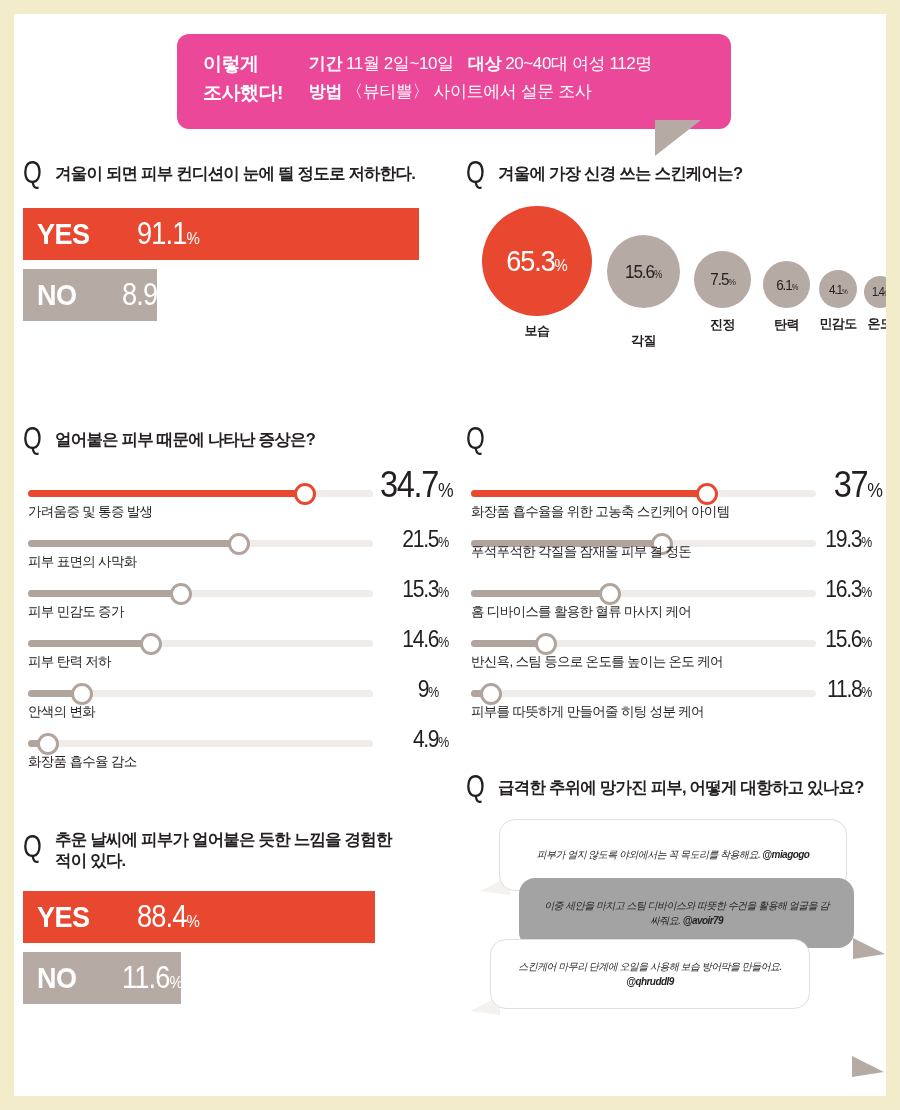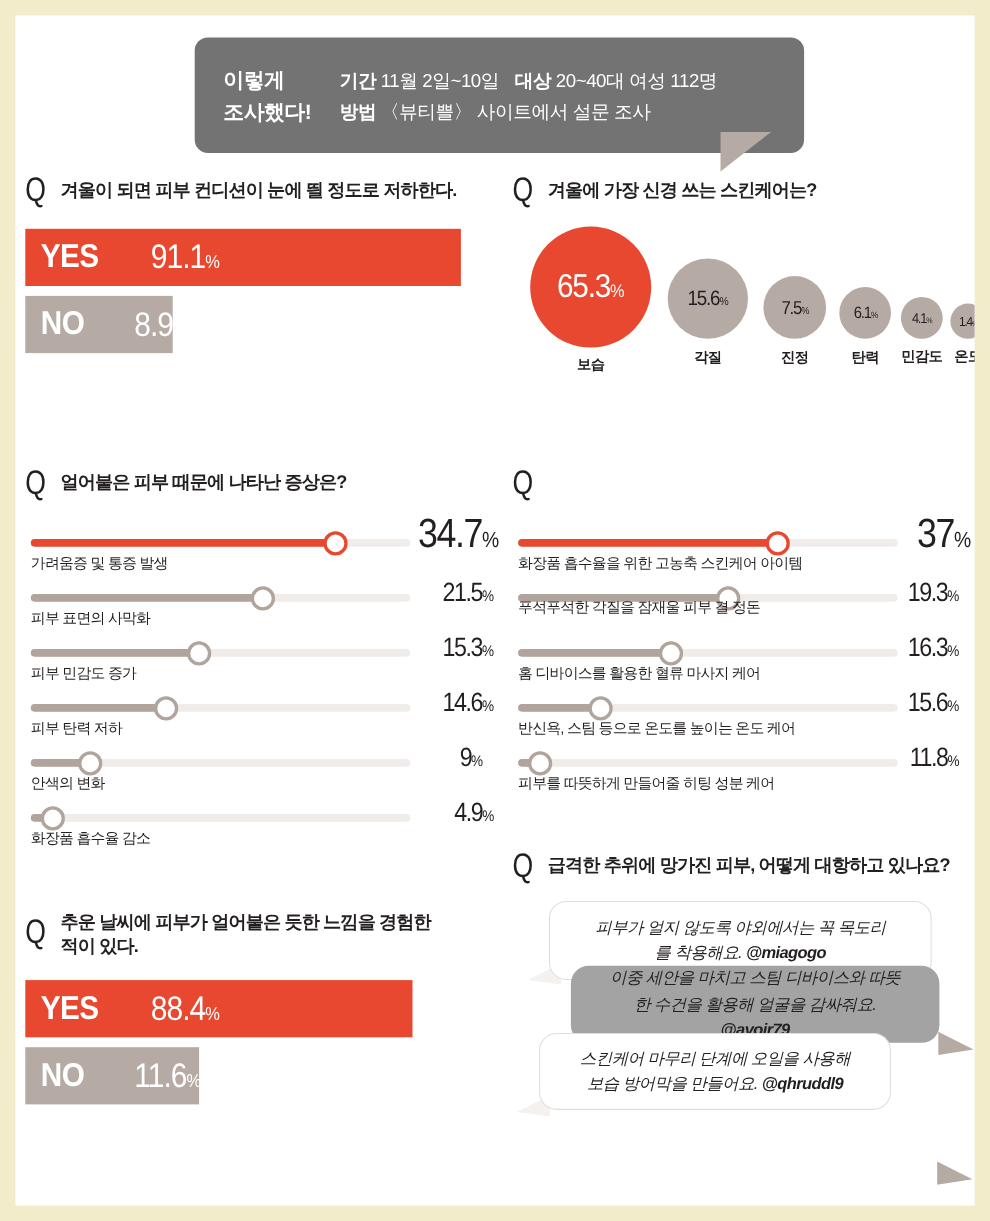--- a/index.html
+++ b/index.html
@@ -18,23 +18,23 @@
     width: 872px;
     height: 1082px;
     background: #ffffff;
     overflow: hidden;
   }
 
   
   .hdr-wrap { position: absolute; left: 163px; top: 20px; width: 554px; }
   .hdr-bubble {
     position: relative;
-    background: #737373;
+    background: #ec4899;
     border-radius: 12px;
-    padding: 26px 26px 22px 26px;
+    padding: 16px 26px 22px 26px;
     display: flex;
     gap: 26px;
   }
   .hdr-tail {
     position: absolute;
     left: 478px;
     top: 86px;
     width: 0; height: 0;
     border-left: 46px solid #b6aaa4;
     border-bottom: 36px solid transparent;
@@ -159,25 +159,25 @@
   }
   .srow-val .pc { letter-spacing: -0.5px; }
 
   
   .tbubble {
     position: absolute;
     border-radius: 16px;
     display: flex; align-items: center; justify-content: center;
     text-align: center;
     font-style: italic;
-    font-size: 15px;
+    font-size: 10px;
     line-height: 1.58;
     letter-spacing: -0.55px;
     color: #231f20;
-    padding: 12px 34px;
+    padding: 12px 24px;
   }
   .tbubble.light { background: #ffffff; border: 1px solid #e3dedb; }
   .tbubble.dark  { background: #a3a3a3; }
   .tbubble .handle { font-weight: bold; font-style: italic; }
   .ttail { position: absolute; width: 0; height: 0; }
   .ttail.light-tail {
     border-right: 30px solid #f4f1ef;
     border-top: 15px solid transparent;
     border-bottom: 4px solid transparent;
   }
@@ -240,21 +240,21 @@
         <div class="bcircle hl" style="width:110px;height:110px;">
           <span class="bval" style="font-size:30px;"><span>65.3</span><span class="pc">%</span></span>
         </div>
         <span class="blabel">보습</span>
       </div>
 
       <div class="bwrap" style="left:141px; top:29px;">
         <div class="bcircle dim" style="width:73px;height:73px;">
           <span class="bval" style="font-size:19px;"><span>15.6</span><span class="pc">%</span></span>
         </div>
-        <span class="blabel" style="margin-top:8px;">각질</span>
+        <span class="blabel" style="margin-top:24px;">각질</span>
       </div>
 
       <div class="bwrap" style="left:228px; top:45px;">
         <div class="bcircle dim" style="width:57px;height:57px;">
           <span class="bval" style="font-size:17px;"><span>7.5</span><span class="pc">%</span></span>
         </div>
         <span class="blabel" style="margin-top:8px;">진정</span>
       </div>
 
       <div class="bwrap" style="left:297px; top:55px;">

